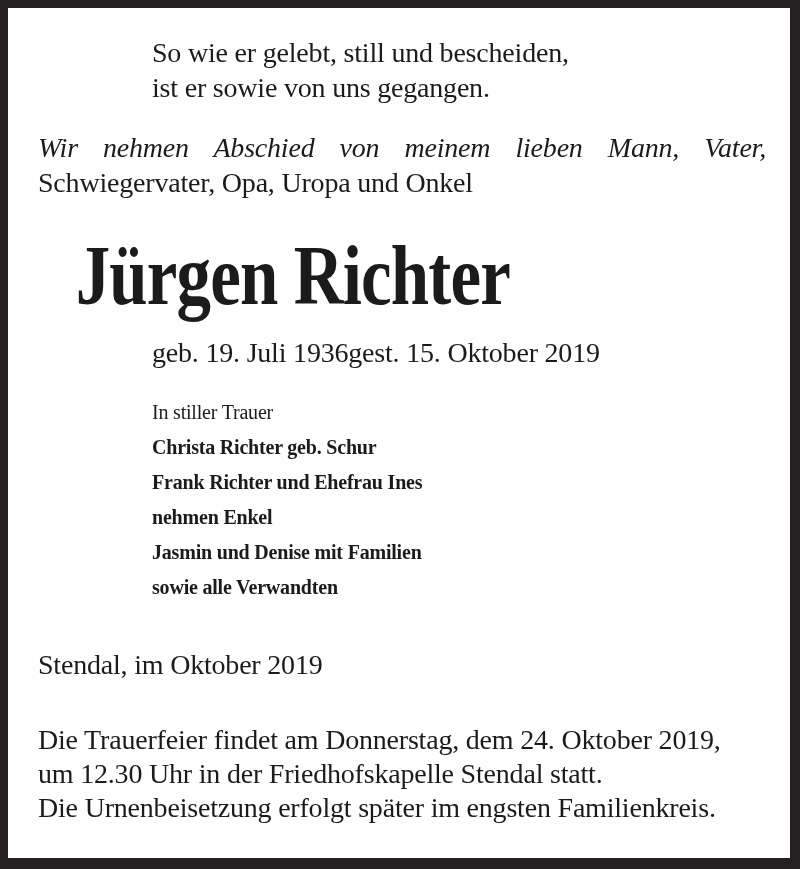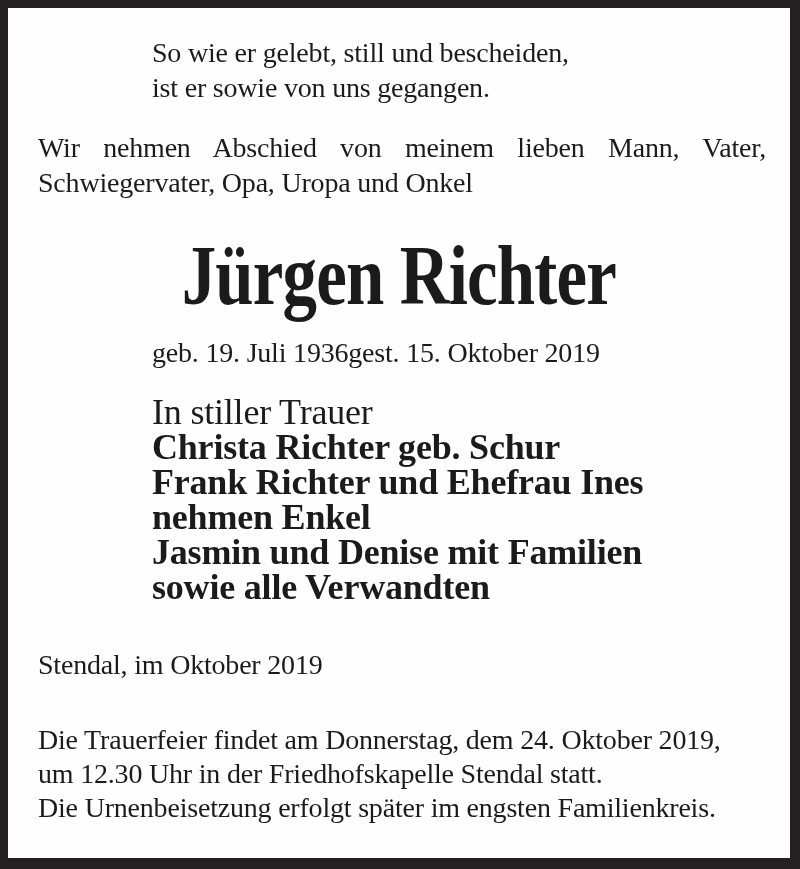--- a/index.html
+++ b/index.html
@@ -38,30 +38,31 @@
     left: 30px;
     top: 122px;
     width: 728px;
     font-size: 28px;
     line-height: 35px;
     letter-spacing: -0.2px;
   }
   .intro .justified {
     text-align: justify;
     text-align-last: justify;
+    font-style: italic;
   }
 
   
   .headline {
     left: 0;
     right: 0;
     top: 226px;
-    text-align: center;
     line-height: 84px;
     white-space: nowrap;
+    padding-left: 20px;
   }
   .headline .name {
     display: inline-block;
     font-size: 84px;
     font-weight: bold;
     letter-spacing: -1px;
     transform: scaleX(0.82);
     transform-origin: center;
   }
 
@@ -73,21 +74,21 @@
     font-size: 28px;
     line-height: 35px;
     letter-spacing: -0.2px;
     white-space: nowrap;
   }
 
   
   .mourners {
     left: 144px;
     top: 387px;
-    font-size: 36px;
+    font-size: 20px;
     line-height: 35px;
     letter-spacing: -0.2px;
     white-space: nowrap;
   }
   .mourners .name-line { font-weight: bold; }
 
   
   .dateline {
     left: 30px;
     top: 639px;

